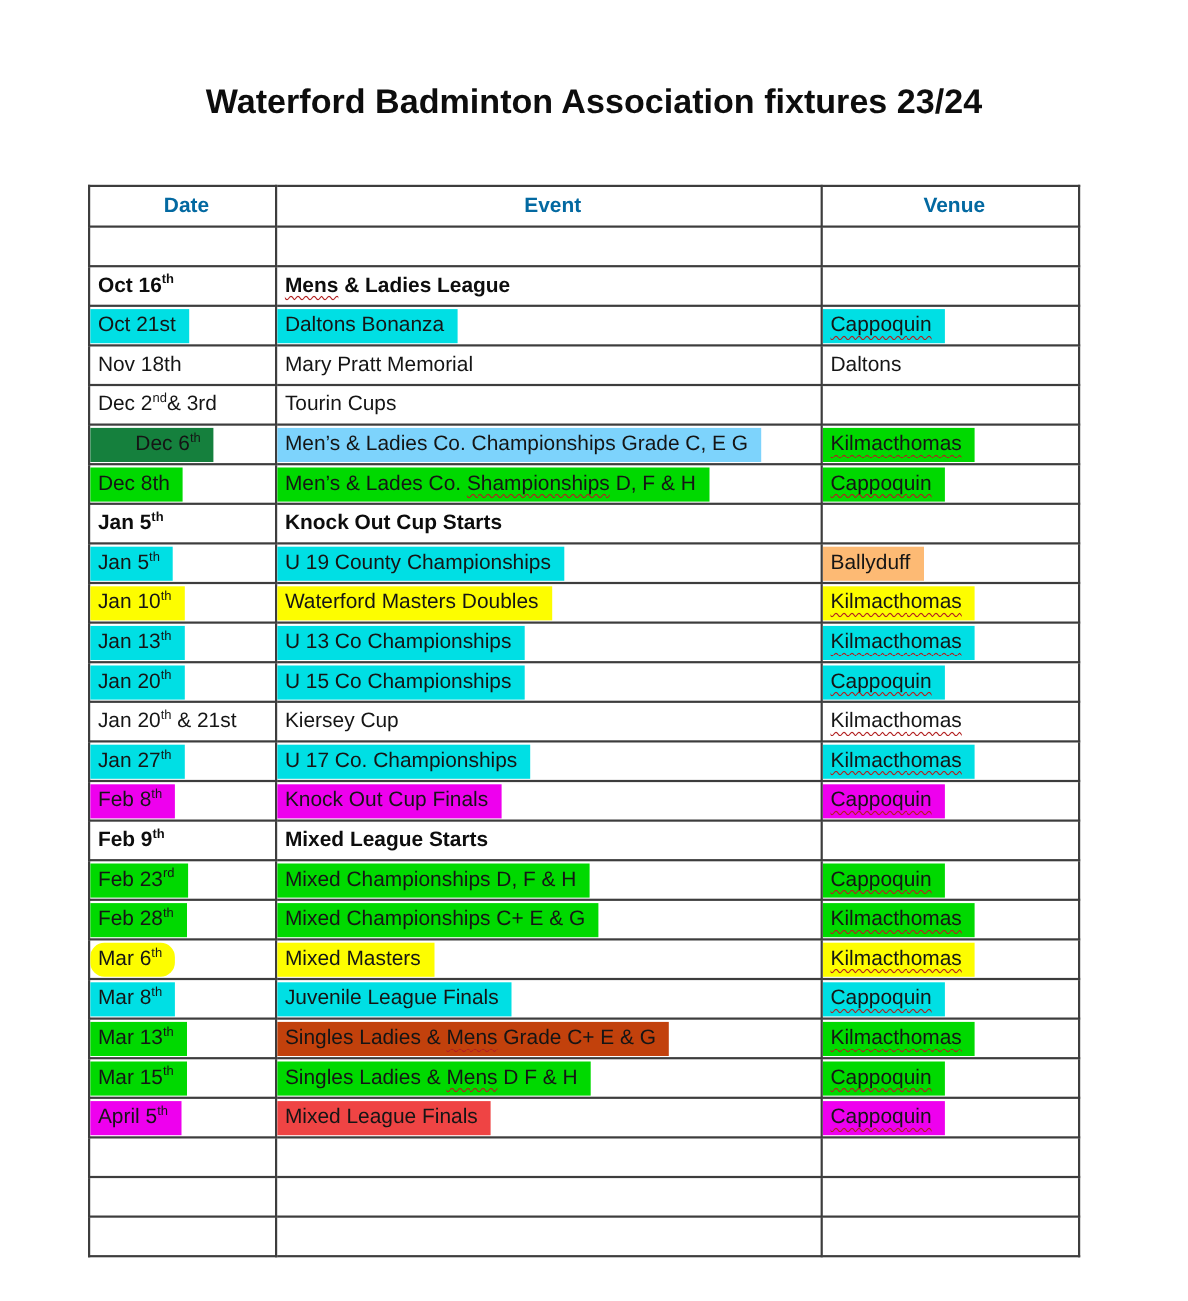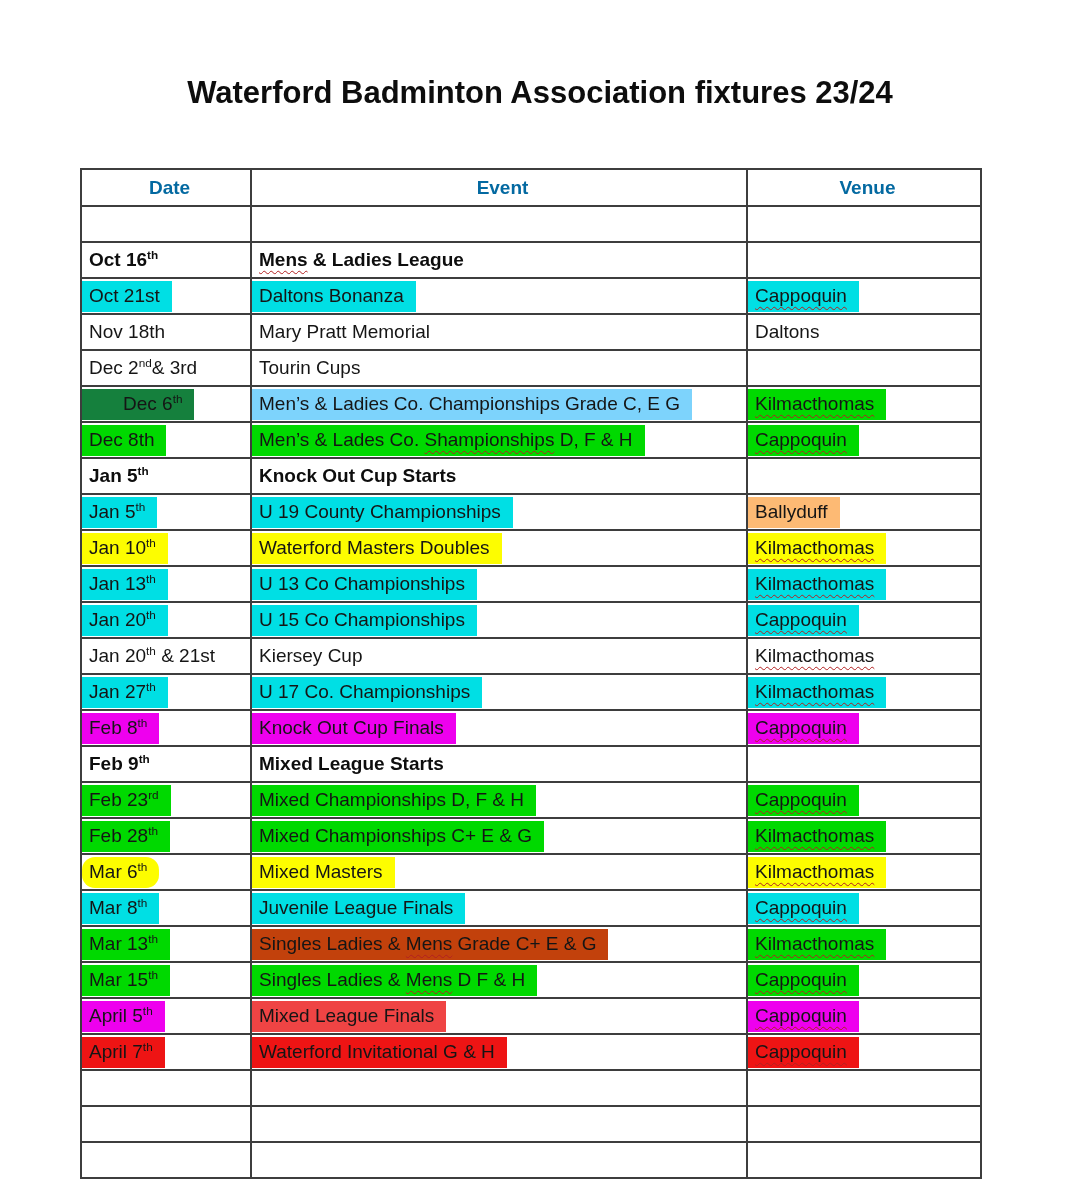--- a/index.html
+++ b/index.html
@@ -209,25 +209,20 @@
           <td><span class="hl" style="background-color: rgb(0, 217, 0);"><span>Mar 15</span><sup class="ord">th</sup></span></td>
           <td><span class="hl" style="background-color: rgb(0, 217, 0);"><span>Singles Ladies &amp; </span><span class="sq">Mens</span><span>  D F &amp; H</span></span></td>
           <td><span class="hl" style="background-color: rgb(0, 217, 0);"><span class="sq">Cappoquin</span></span></td>
         </tr>
         <tr>
           <td><span class="hl" style="background-color: rgb(238, 0, 238);"><span>April 5</span><sup class="ord">th</sup></span></td>
           <td><span class="hl" style="background-color: #ef4444;"><span>Mixed League Finals</span></span></td>
           <td><span class="hl" style="background-color: rgb(238, 0, 238);"><span class="sq">Cappoquin</span></span></td>
         </tr>
         <tr>
-          <td><span class="hl" style="background-color: rgb(238, 20, 20);"><span>April 7</span><sup class="ord">th</sup></span></td>
-          <td><span class="hl" style="background-color: rgb(238, 20, 20);"><span>Waterford Invitational G &amp; H</span></span></td>
-          <td><span class="hl" style="background-color: rgb(238, 20, 20);"><span class="sq">Cappoquin</span></span></td>
-        </tr>
-        <tr>
           <td></td>
           <td></td>
           <td></td>
         </tr>
         <tr>
           <td></td>
           <td></td>
           <td></td>
         </tr>
         <tr>

